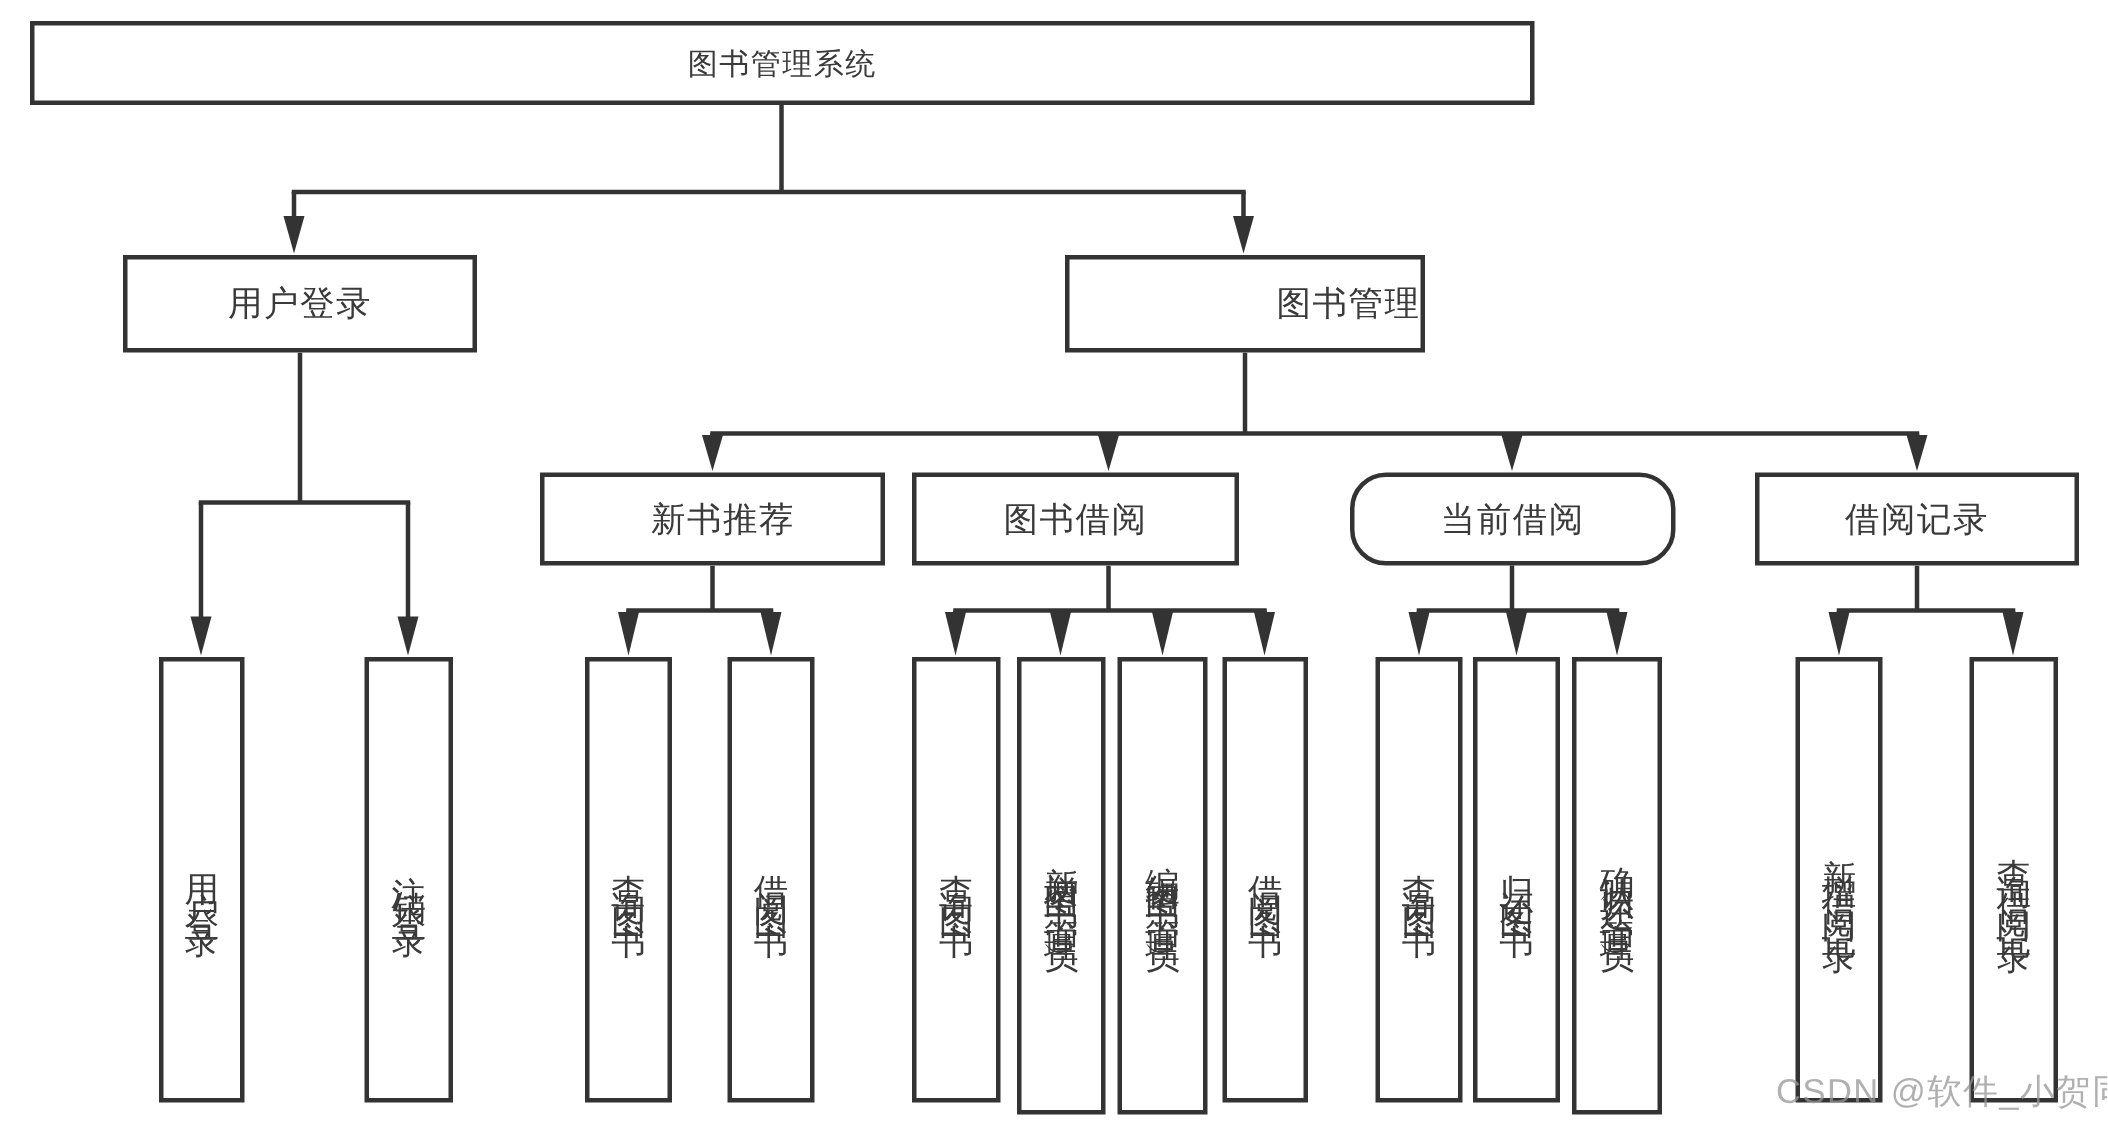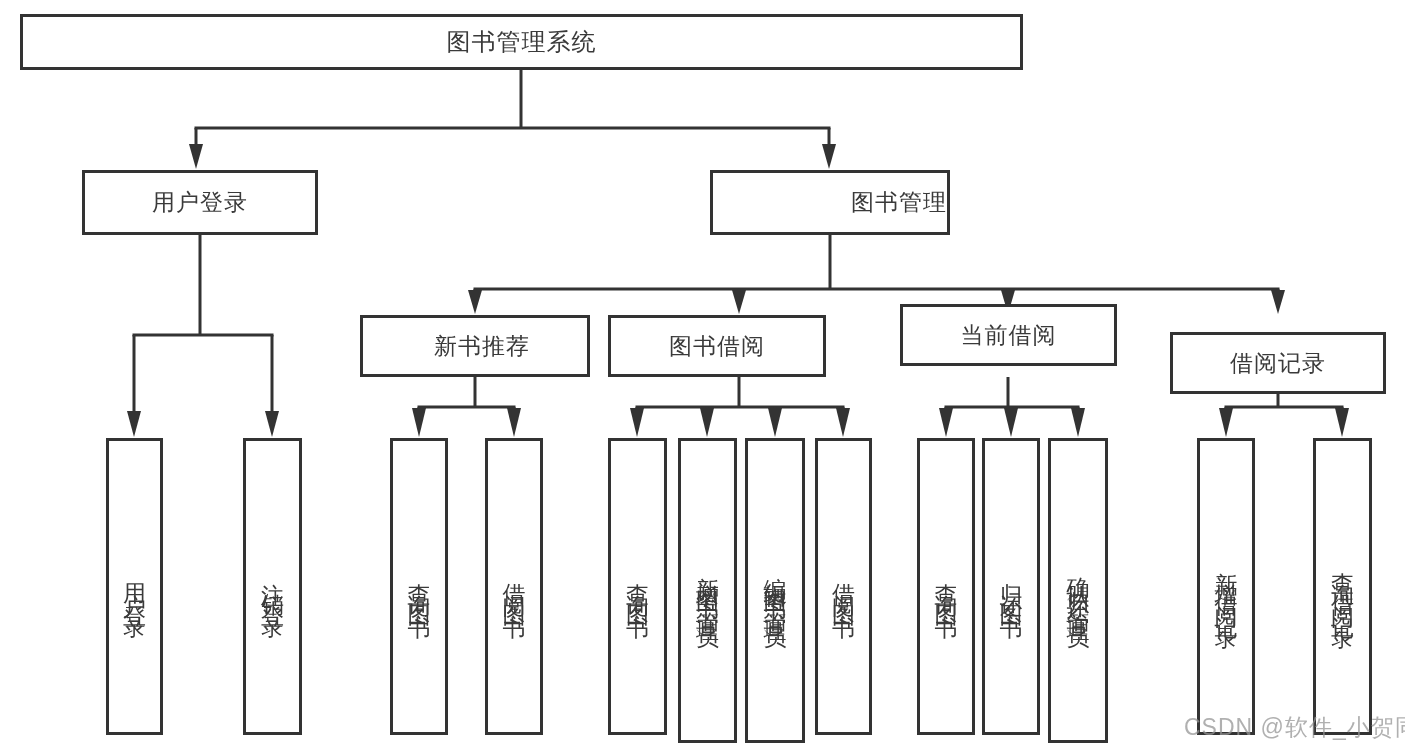--- a/index.html
+++ b/index.html
@@ -17,21 +17,21 @@
     position: absolute;
     box-sizing: border-box;
     border: 3px solid #333333;
     background: #ffffff;
     display: flex;
     align-items: center;
     justify-content: center;
     color: #3a3a3a;
   }
   .hnode { font-size: 23px; letter-spacing: 1px; }
-  .root  { font-size: 24px; }
+  .root  { font-size: 20px; }
 
   .vnode { top: 438px; height: 297px; }
   .vnode.tall { height: 305px; }
   .vtext {
     writing-mode: vertical-lr;
     letter-spacing: 11px;
     font-size: 23px;
     line-height: 1;
     color: #3a3a3a;
     white-space: nowrap;
@@ -142,24 +142,24 @@
   <div class="node hnode" style="left:710px; top:170px; width:240px; height:65px;justify-content:flex-end;">
     <span>图书管理</span>
   </div>
 
   <div class="node hnode" style="left:360px; top:315px; width:230px; height:62px;padding-left:14px;">
     <span>新书推荐</span>
   </div>
   <div class="node hnode" style="left:608px; top:315px; width:218px; height:62px;">
     <span>图书借阅</span>
   </div>
-  <div class="node hnode" style="left:900px; top:304px; width:217px; height:62px;">
+  <div class="node hnode" style="left:900px; top:315px; width:217px; height:62px;border-radius:24px;">
     <span>当前借阅</span>
   </div>
-  <div class="node hnode" style="left:1170px; top:332px; width:216px; height:62px;">
+  <div class="node hnode" style="left:1170px; top:315px; width:216px; height:62px;">
     <span>借阅记录</span>
   </div>
 
   <div class="node vnode" style="left:106px; width:57px;">
     <span class="vtext">用户登录</span>
   </div>
   <div class="node vnode" style="left:243px; width:59px;">
     <span class="vtext">注销登录</span>
   </div>
 

